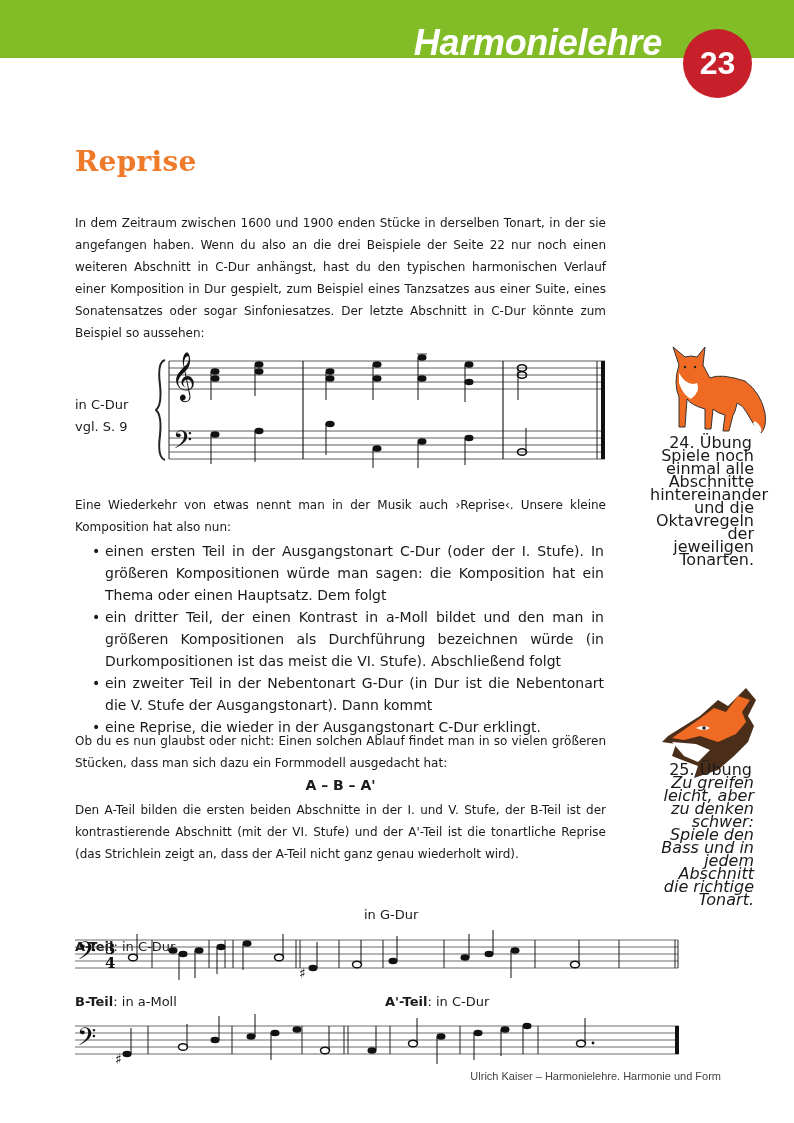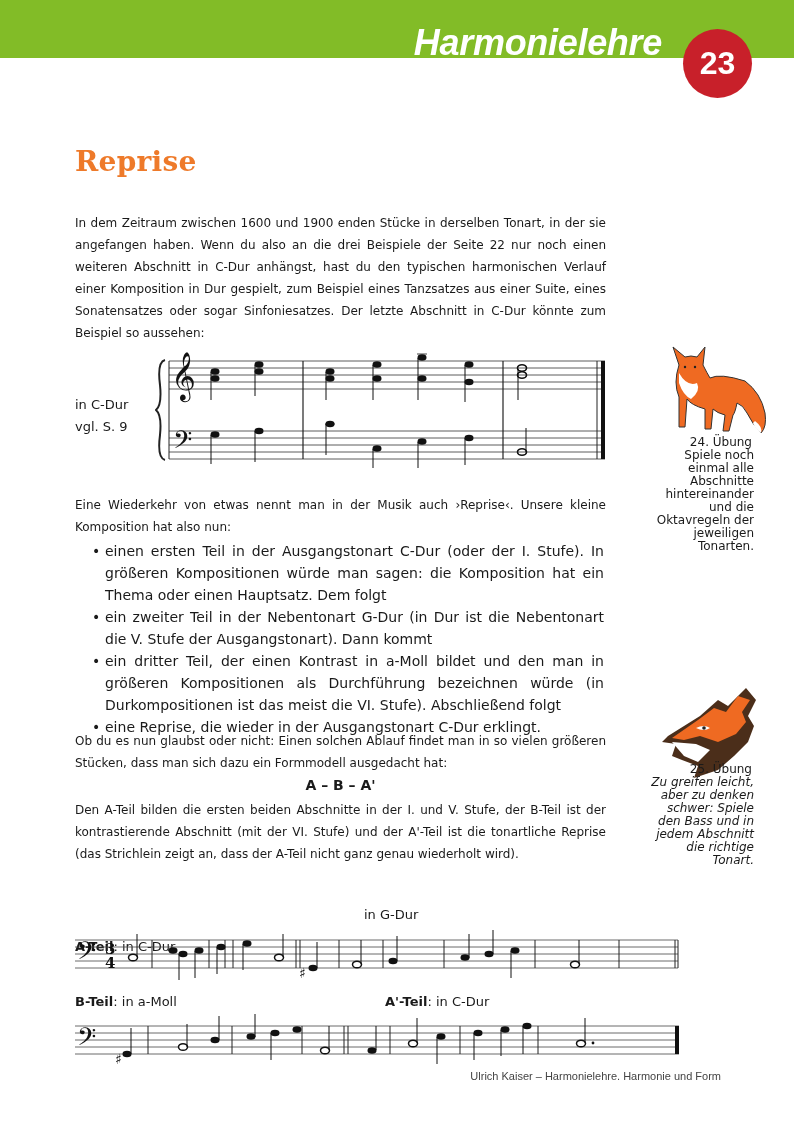--- a/index.html
+++ b/index.html
@@ -18,21 +18,21 @@
   .p2 { top:494px; }
   .bullets { position:absolute; left:92px; top:540px; width:512px; margin:0; padding:0; list-style:none;
              font-size:14px; line-height:22px; }
   .bullets li { position:relative; padding-left:13px; margin-bottom:0px; }
   .bullets li::before { content:"•"; position:absolute; left:0; top:0; }
   .p3 { top:730px; }
   .formula { position:absolute; left:75px; width:531px; top:777px; text-align:center; font-weight:bold; font-size:14px; }
   .p4 { top:799px; }
   .score-label { position:absolute; font-size:13px; }
   .score-label b { font-weight:bold; }
-  .side-caption { position:absolute; right:40px; text-align:right; font-size:12px; line-height:13px; width:140px; }
+  .side-caption { position:absolute; right:40px; text-align:right; font-size:16px; line-height:13px; width:140px; }
   .footer { position:absolute; right:73px; top:1070px; font-size:11px; color:#444; font-family:"Liberation Sans", sans-serif; }
   .key-label { position:absolute; left:75px; font-size:13px; line-height:22px; }
   svg { position:absolute; }
 </style>
 </head>
 <body>
 
 <div class="header">
   <div class="header-title">Harmonielehre</div>
 </div>
@@ -126,22 +126,22 @@
     <circle cx="30" cy="24" r="1.2" fill="#222"></circle>
 </svg>
 <div class="side-caption" style="top:436px;">
   <div style="padding-right:2px;">24. Übung</div>
   <div style="width:104px; margin-left:auto;">Spiele noch einmal alle Abschnitte hintereinander und die Oktavregeln der jeweiligen Tonarten.</div>
 </div>
 
 <div class="para p2">Eine Wiederkehr von etwas nennt man in der Musik auch ›Reprise‹. Unsere kleine Komposition hat also nun:</div>
 <ul class="bullets">
   <li style="text-align:justify;">einen ersten Teil in der Ausgangstonart C-Dur (oder der I. Stufe). In größeren Kompositionen würde man sagen: die Komposition hat ein Thema oder einen Hauptsatz. Dem folgt</li>
+  <li style="text-align:justify;">ein dritter Teil, der einen Kontrast in a-Moll bildet und den man in größeren Kompositionen als Durchführung bezeichnen würde (in Durkompositionen ist das meist die VI. Stufe). Abschließend folgt</li>
   <li style="text-align:justify;">ein zweiter Teil in der Nebentonart G-Dur (in Dur ist die Nebentonart die V. Stufe der Ausgangstonart). Dann kommt</li>
-  <li style="text-align:justify;">ein dritter Teil, der einen Kontrast in a-Moll bildet und den man in größeren Kompositionen als Durchführung bezeichnen würde (in Durkompositionen ist das meist die VI. Stufe). Abschließend folgt</li>
   <li>eine Reprise, die wieder in der Ausgangstonart C-Dur erklingt.</li>
 </ul>
 
 <svg style="left:658px; top:686px;" width="100" height="92" viewBox="0 0 100 92">
   <path d="M88 2 L70 20 L60 14 L42 30 L10 50 L4 56 L18 58 L14 70 L24 74 L40 80 L36 92 L60 84 L76 70 L90 56 L96 40 L90 30 L98 14 Z" fill="#4b2e1a"></path>
   <path d="M80 10 L68 26 L56 22 L40 34 L14 52 L26 54 L42 50 L60 56 L78 48 L88 36 L84 26 L92 14 Z" fill="#ef6a22"></path>
   <path d="M14 56 L38 58 L52 64 L40 76 L26 70 Z" fill="#fff"></path>
   <path d="M38 42 Q46 38 52 42 Q46 46 38 42 Z" fill="#fff"></path>
     <circle cx="46" cy="42" r="1.8" fill="#222"></circle>
 </svg>

